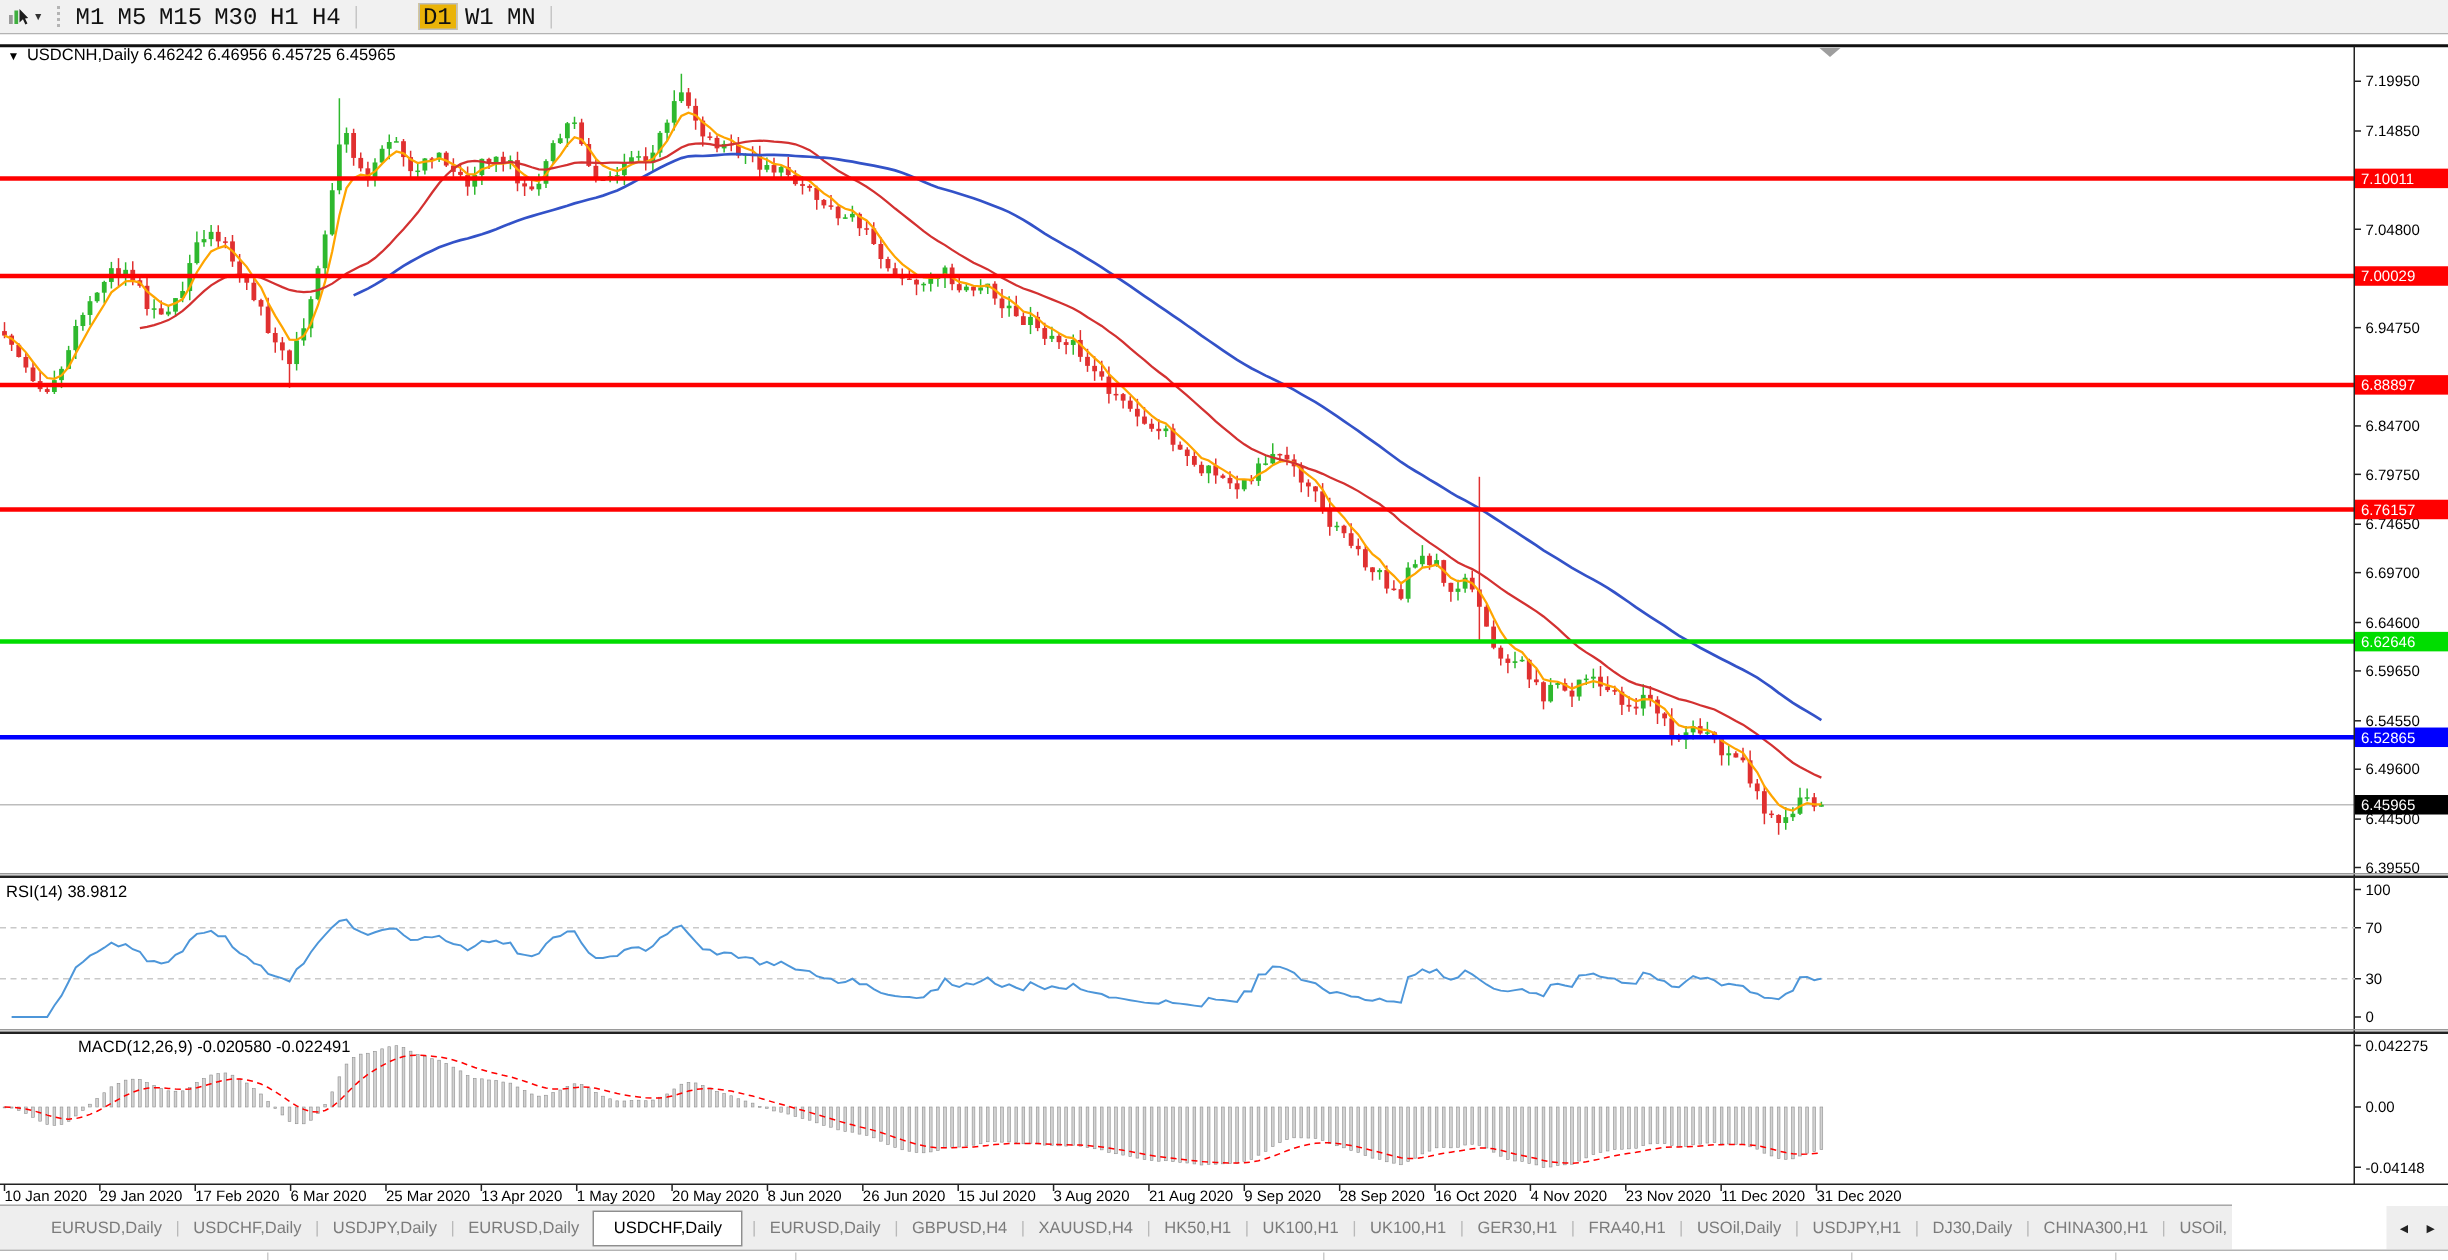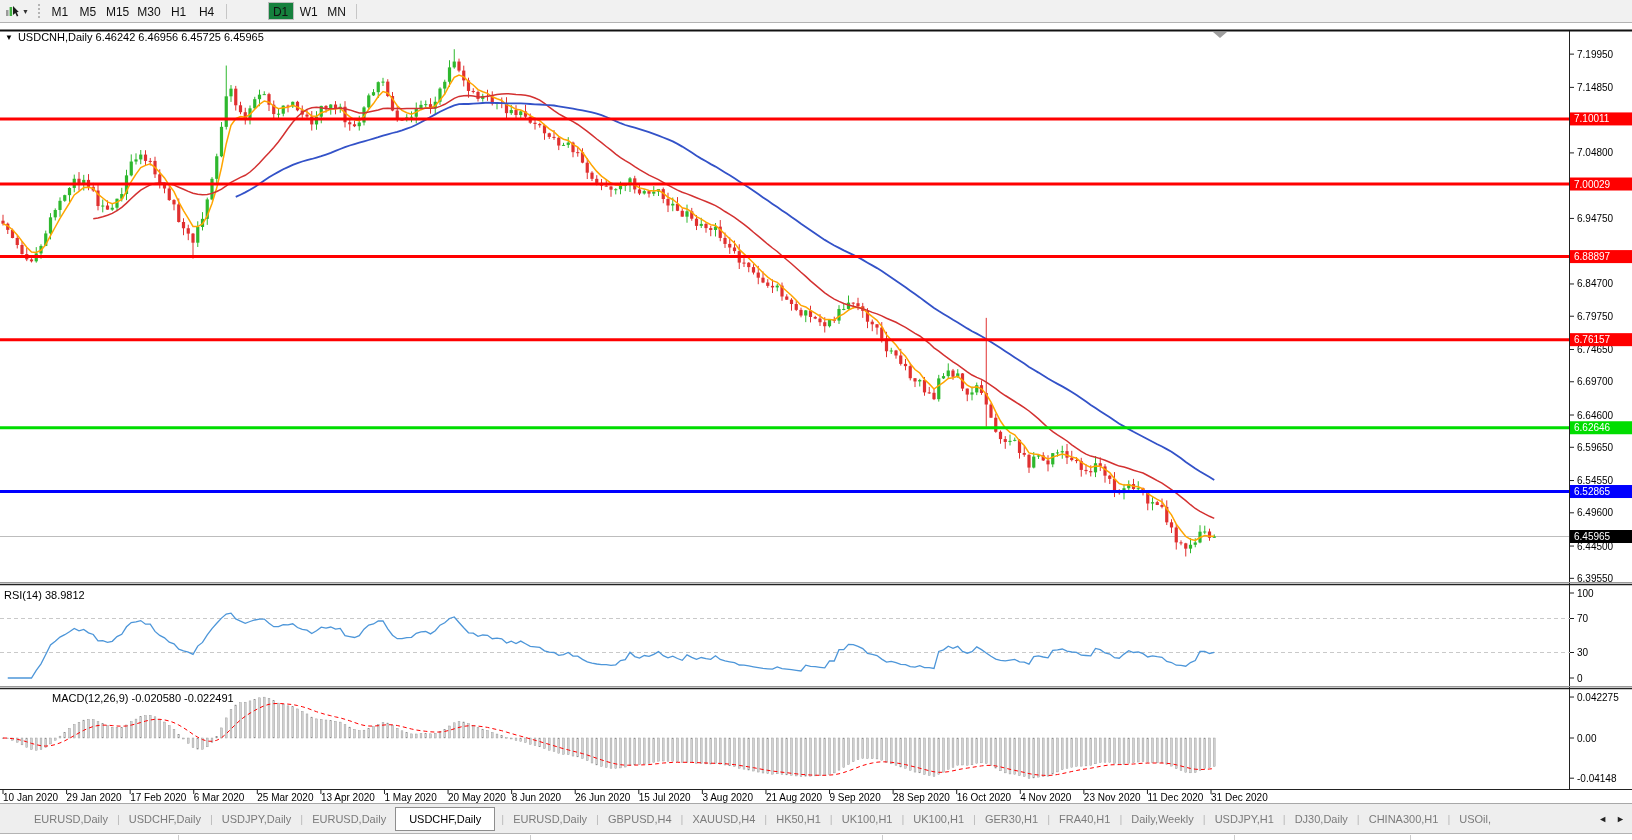--- a/index.html
+++ b/index.html
@@ -1,29 +1,29 @@
 <!DOCTYPE html>
 <html><head>
 <meta charset="utf-8">
 <style>
   html,body{margin:0;padding:0;}
   body{width:1632px;height:840px;position:relative;font-family:"Liberation Sans",sans-serif;background:#fff;overflow:hidden;}
   .toolbar{position:absolute;top:0;left:0;width:1632px;height:23px;background:#f1f1f1;border-bottom:1px solid #b3b3b3;display:flex;align-items:center;box-sizing:border-box;}
   .tool-icon{width:18px;height:16px;margin-left:3px;display:flex;align-items:center;justify-content:center;}
   .caret{font-size:7px;color:#333;margin:0 3px 0 1px;}
   .grip{width:0;height:14px;border-left:2px dotted #b4b4b4;margin:0 6px;}
-  .tf-btn{min-width:26px;padding:0 2px;height:18px;line-height:18px;text-align:center;font-size:12px;color:#111;border:1px solid transparent;margin:0 1px;box-sizing:border-box;}
-  .tf-btn.active{background:#15803d;border:1px solid #bdbdbd;margin-left:36px;}
+  .tf-btn{min-width:26px;padding:0 2px;height:18px;line-height:18px;text-align:center;font-size:16px;color:#111;border:1px solid transparent;margin:0 1px;box-sizing:border-box;font-family:Liberation Mono, monospace;}
+  .tf-btn.active{background:#eab308;border:1px solid #bdbdbd;margin-left:36px;}
   .tsep{width:1px;height:15px;background:#c6c6c6;margin:0 5px;display:inline-block;}
   .chart-area{position:absolute;top:23px;left:0;width:1632px;height:780px;background:#fff;}
   svg text{font-family:"Liberation Sans",sans-serif;}
   .chart-title{position:absolute;left:5px;top:8px;font-size:11px;color:#000;display:flex;align-items:center;gap:5px;}
   .tri{font-size:8px;color:#000;}
   .pane-label{position:absolute;font-size:11px;color:#000;}
-  .tabbar{position:absolute;top:803px;left:0;width:1632px;height:30px;background:#eeeeee;border-top:1px solid #a8a8a8;box-sizing:border-box;display:flex;align-items:center;font-size:11px;color:#7b7b7b;overflow:hidden;padding-left:28px;}
+  .tabbar{position:absolute;top:803px;left:0;width:1488px;height:30px;background:#eeeeee;border-top:1px solid #a8a8a8;box-sizing:border-box;display:flex;align-items:center;font-size:11px;color:#7b7b7b;overflow:hidden;padding-left:28px;}
   .tab{white-space:nowrap;padding:4px 6px;}
   .tab.active{background:#fff;border:1px solid #8e8e8e;color:#000;padding:5px 13px;margin:0 3px;}
   .tab-sep{color:#b9b9b9;padding:0 3px;}
   .tab-scroll{position:absolute;right:0;top:804px;height:29px;background:#eeeeee;display:flex;align-items:center;padding:0 7px;gap:9px;font-size:9px;color:#222;}
   .statusbar{position:absolute;top:833px;left:0;width:1632px;height:7px;background:#fff;border-top:1px solid #b3b3b3;box-sizing:border-box;}
   .ssep{position:absolute;top:1px;width:1px;height:5px;background:#ccc;}
 </style>
 </head>
 <body>
 
@@ -1008,21 +1008,21 @@
       <span class="tab">HK50,H1</span>
       <span class="tab-sep">|</span>
       <span class="tab">UK100,H1</span>
       <span class="tab-sep">|</span>
       <span class="tab">UK100,H1</span>
       <span class="tab-sep">|</span>
       <span class="tab">GER30,H1</span>
       <span class="tab-sep">|</span>
       <span class="tab">FRA40,H1</span>
       <span class="tab-sep">|</span>
-      <span class="tab">Daily,Weekly</span>
+      <span class="tab">USOil,Daily</span>
       <span class="tab-sep">|</span>
       <span class="tab">USDJPY,H1</span>
       <span class="tab-sep">|</span>
       <span class="tab">DJ30,Daily</span>
       <span class="tab-sep">|</span>
       <span class="tab">CHINA300,H1</span>
       <span class="tab-sep">|</span>
       <span class="tab">USOil,</span>
     </div>
 </div>

